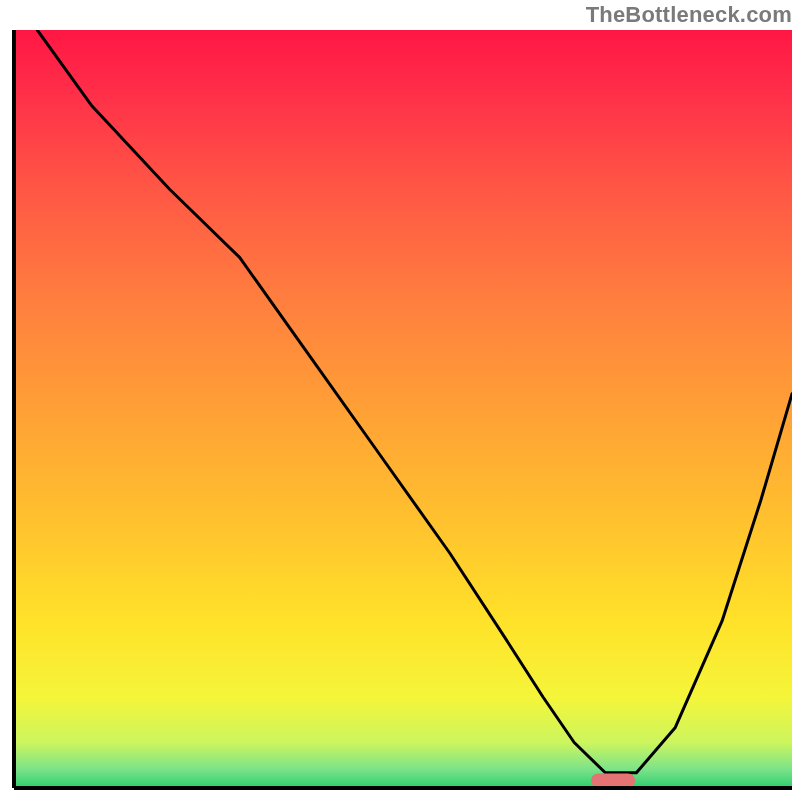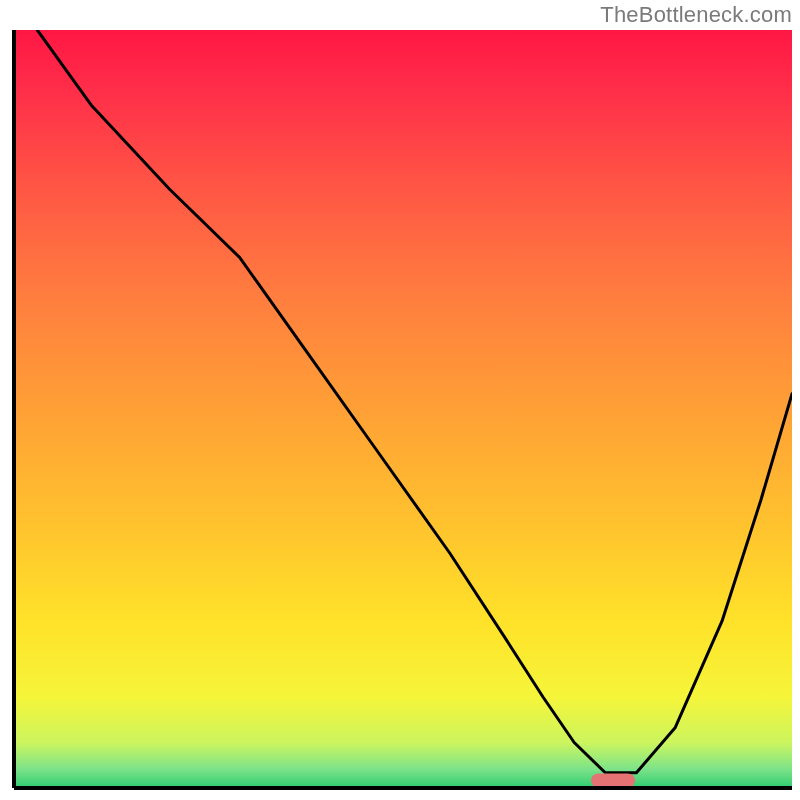--- a/index.html
+++ b/index.html
@@ -15,21 +15,21 @@
     position: relative;
     width: 800px;
     height: 800px;
     box-sizing: border-box;
   }
   .watermark {
     position: absolute;
     top: 2px;
     right: 8px;
     font-size: 22px;
-    font-weight: 400;
+    font-weight: 700;
     color: #7a7a7a;
     letter-spacing: 0.2px;
   }
   .plot {
     position: absolute;
     display: block;
   }
 </style>
 </head>
 <body>

